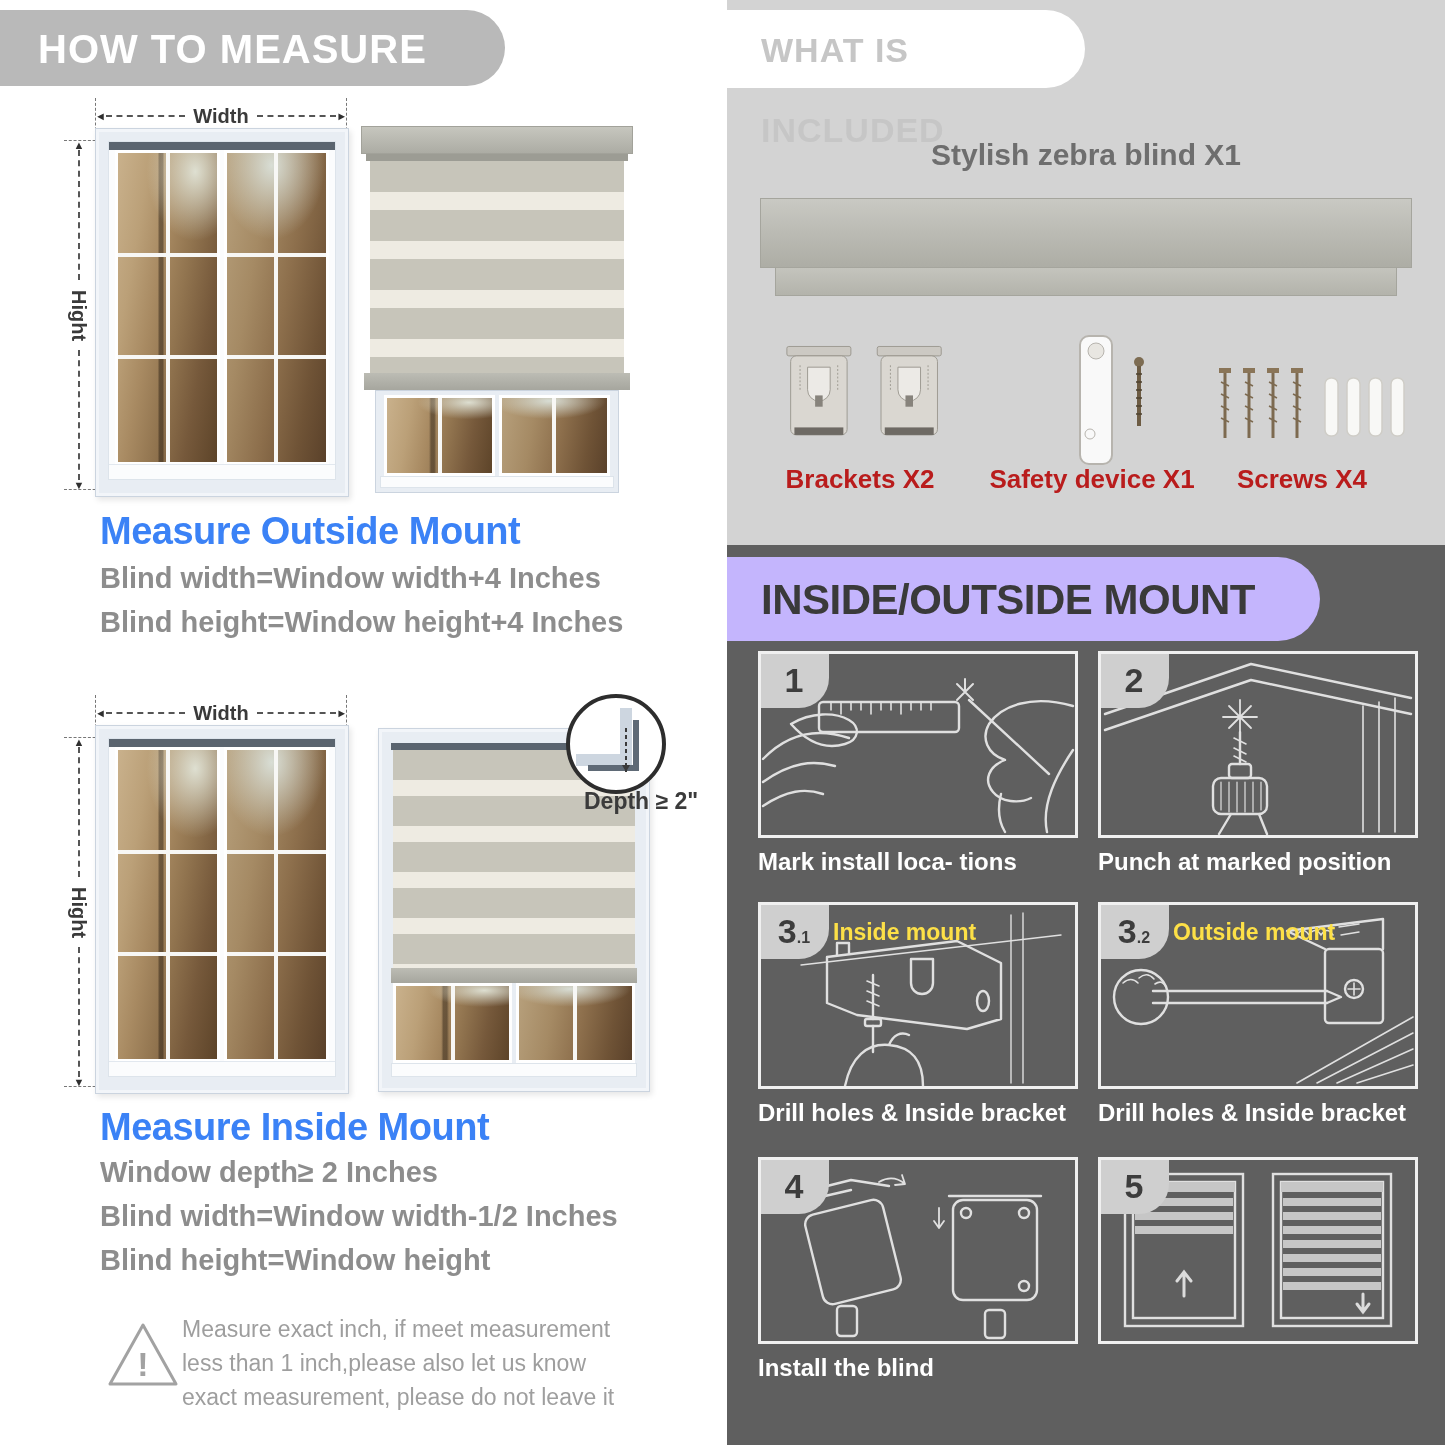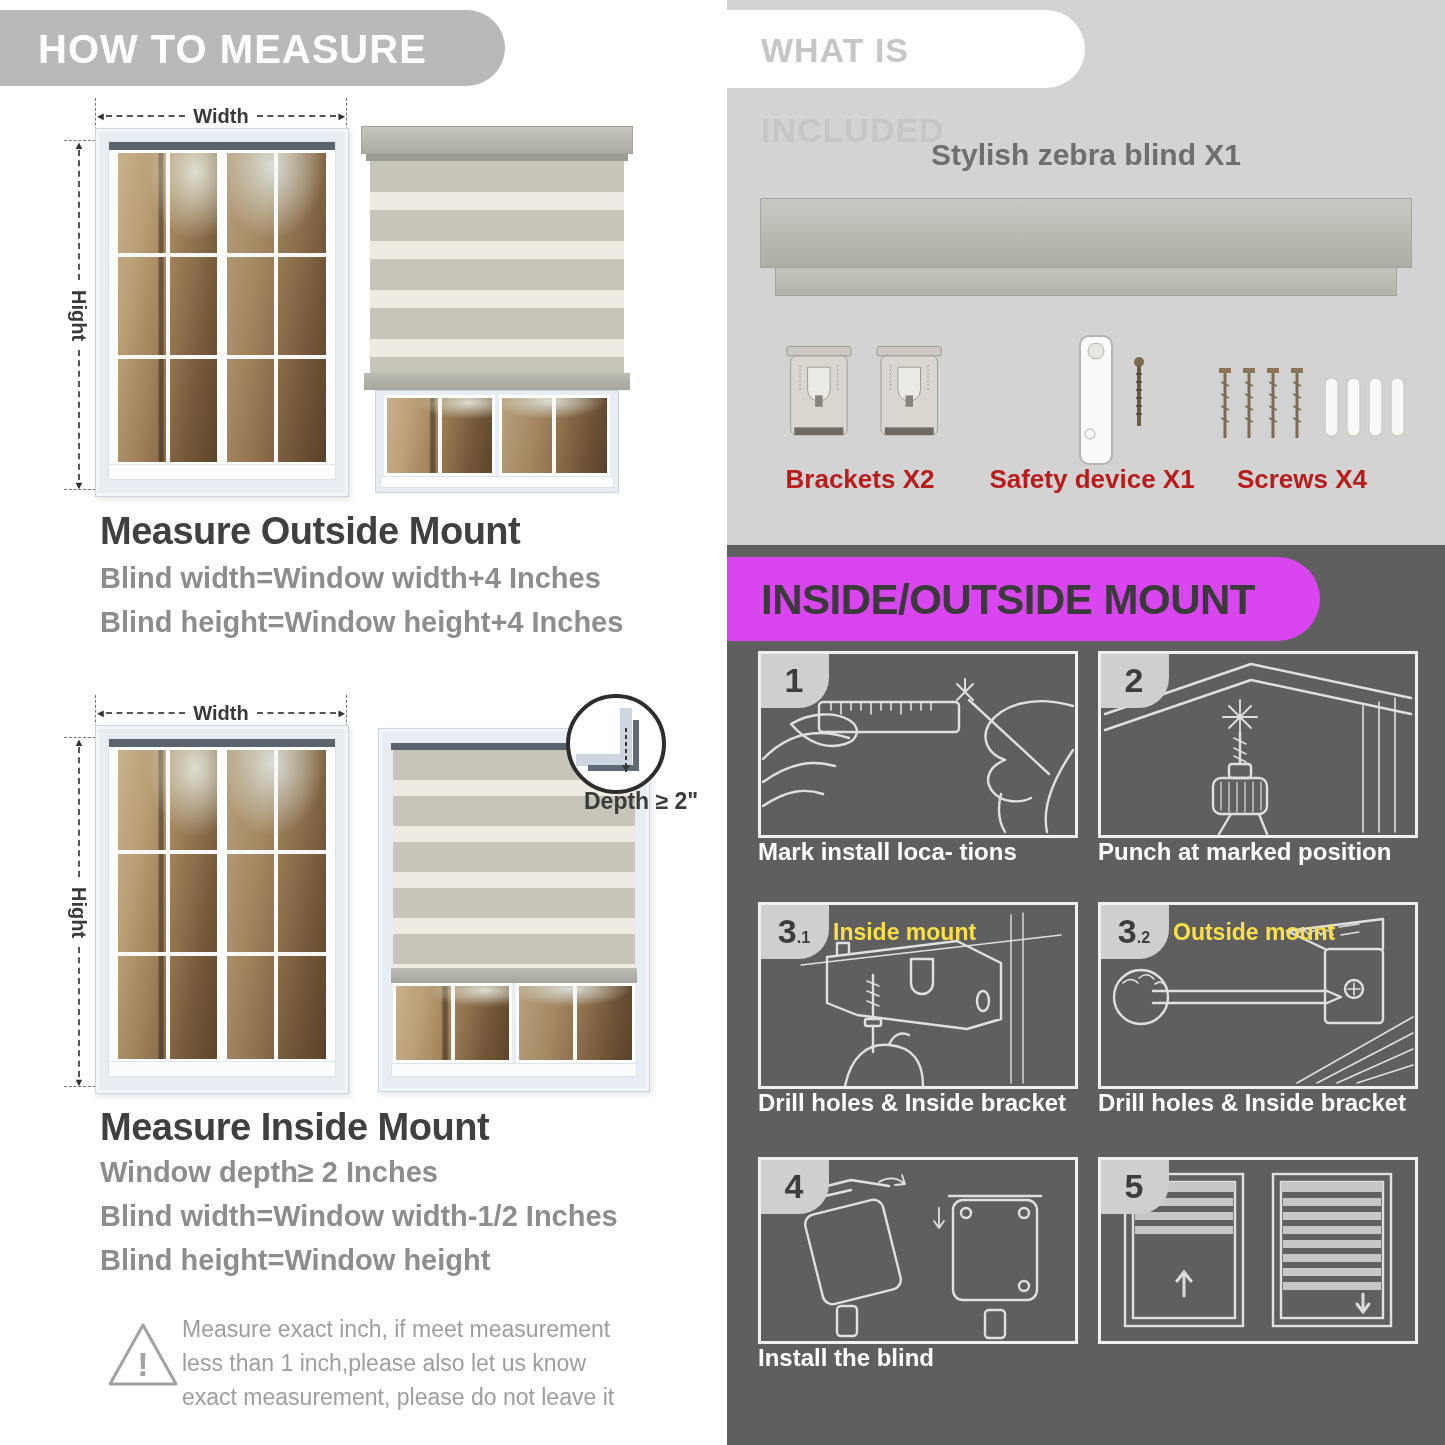--- a/index.html
+++ b/index.html
@@ -3,21 +3,21 @@
 <meta charset="utf-8">
 <style>
   html,body{margin:0;padding:0;background:#ffffff;font-family:"Liberation Sans",sans-serif;}
   .page{position:relative;width:1445px;height:1445px;background:#fff;overflow:hidden;}
   .abs{position:absolute;}
 
   
   .banner-left{left:0;top:10px;width:505px;height:76px;background:#b9b9b9;border-radius:0 38px 38px 0;
     color:#fff;font-size:40px;font-weight:bold;letter-spacing:1px;line-height:78px;padding-left:38px;box-sizing:border-box;}
 
-  .h1{font-size:38px;font-weight:bold;color:#404040;letter-spacing:-0.5px;white-space:nowrap;}
+  .h1{font-size:38px;font-weight:bold;color:#3b82f6;letter-spacing:-0.5px;white-space:nowrap;}
   .mline{font-size:29px;font-weight:bold;color:#8d8d8d;white-space:nowrap;}
 
   
   .hm{display:flex;align-items:center;height:20px;}
   .hm .tip{font-size:11px;color:#2f2f2f;line-height:20px;}
   .hm .dash{flex:1;height:0;border-top:2px dashed #555;}
   .hm .lbl{font-size:20px;font-weight:bold;color:#3a3a3a;margin:0 8px;}
   .hm::before,.hm::after{content:"";position:absolute;top:-8px;height:52px;border-left:1px dashed #777;}
   .hm::before{left:0;} .hm::after{right:0;}
   .vm{display:flex;flex-direction:column;align-items:center;width:22px;}
@@ -75,30 +75,30 @@
   .rt{left:727px;top:0;width:718px;height:545px;background:#d3d3d3;}
   .banner-included{left:0;top:10px;width:358px;height:78px;background:#fff;border-radius:0 39px 39px 0;
     color:#c6c6c6;font-size:34px;font-weight:bold;letter-spacing:1px;line-height:80px;padding-left:34px;box-sizing:border-box;}
   .product-title{top:138px;left:0;width:100%;text-align:center;font-size:30px;font-weight:bold;color:#6e6e6e;}
   .headrail-main{left:33px;top:198px;width:652px;height:70px;background:linear-gradient(180deg,#c9c9c3 0%,#bcbcb5 45%,#adada5 100%);border:1px solid #a5a59d;box-sizing:border-box;}
   .headrail-lip{left:48px;top:268px;width:622px;height:28px;background:linear-gradient(180deg,#c4c4bd,#b3b3ab);border:1px solid #a5a59d;border-top:none;box-sizing:border-box;}
   .item-label{top:464px;font-size:26px;font-weight:bold;color:#b91c1c;transform:translateX(-50%);white-space:nowrap;}
 
   
   .rb{left:727px;top:545px;width:718px;height:900px;background:#5f5f5f;}
-  .banner-mount{left:0;top:12px;width:593px;height:84px;background:#d946ef;border-radius:0 42px 42px 0;
+  .banner-mount{left:0;top:12px;width:593px;height:84px;background:#c4b5fd;border-radius:0 42px 42px 0;
     color:#3a3a3a;font-size:42px;font-weight:bold;letter-spacing:-0.5px;line-height:86px;padding-left:34px;box-sizing:border-box;}
   .step{width:320px;}
   .panel{position:relative;width:320px;height:187px;border:3px solid #f0f0f0;box-sizing:border-box;background:#5f5f5f;overflow:hidden;}
   .badge{position:absolute;left:0;top:0;height:52px;min-width:54px;background:#cfcfcf;border-radius:0 0 30px 0;
     display:flex;align-items:center;justify-content:center;padding:0 8px 2px 6px;color:#3d3d3d;}
   .badge .num{font-size:34px;font-weight:bold;line-height:1;}
   .badge .sub{font-size:16px;font-weight:bold;margin-top:14px;}
   .panel-title{position:absolute;left:72px;top:14px;color:#fde047;font-size:23px;font-weight:bold;white-space:nowrap;text-align:center;}
-  .caption{color:#fff;font-size:24px;font-weight:bold;white-space:nowrap;}
+  .caption{margin-top:10px;color:#fff;font-size:24px;font-weight:bold;white-space:nowrap;}
   svg.art{position:absolute;left:0;top:0;width:100%;height:100%;}
   .sk{stroke:#e0e0e0;stroke-width:2.4;fill:none;stroke-linecap:round;stroke-linejoin:round;}
 </style>
 </head>
 <body>
 
 <div class="page">
 
   <div class="abs" style="left:0;top:0;width:722px;height:1445px;">
 

